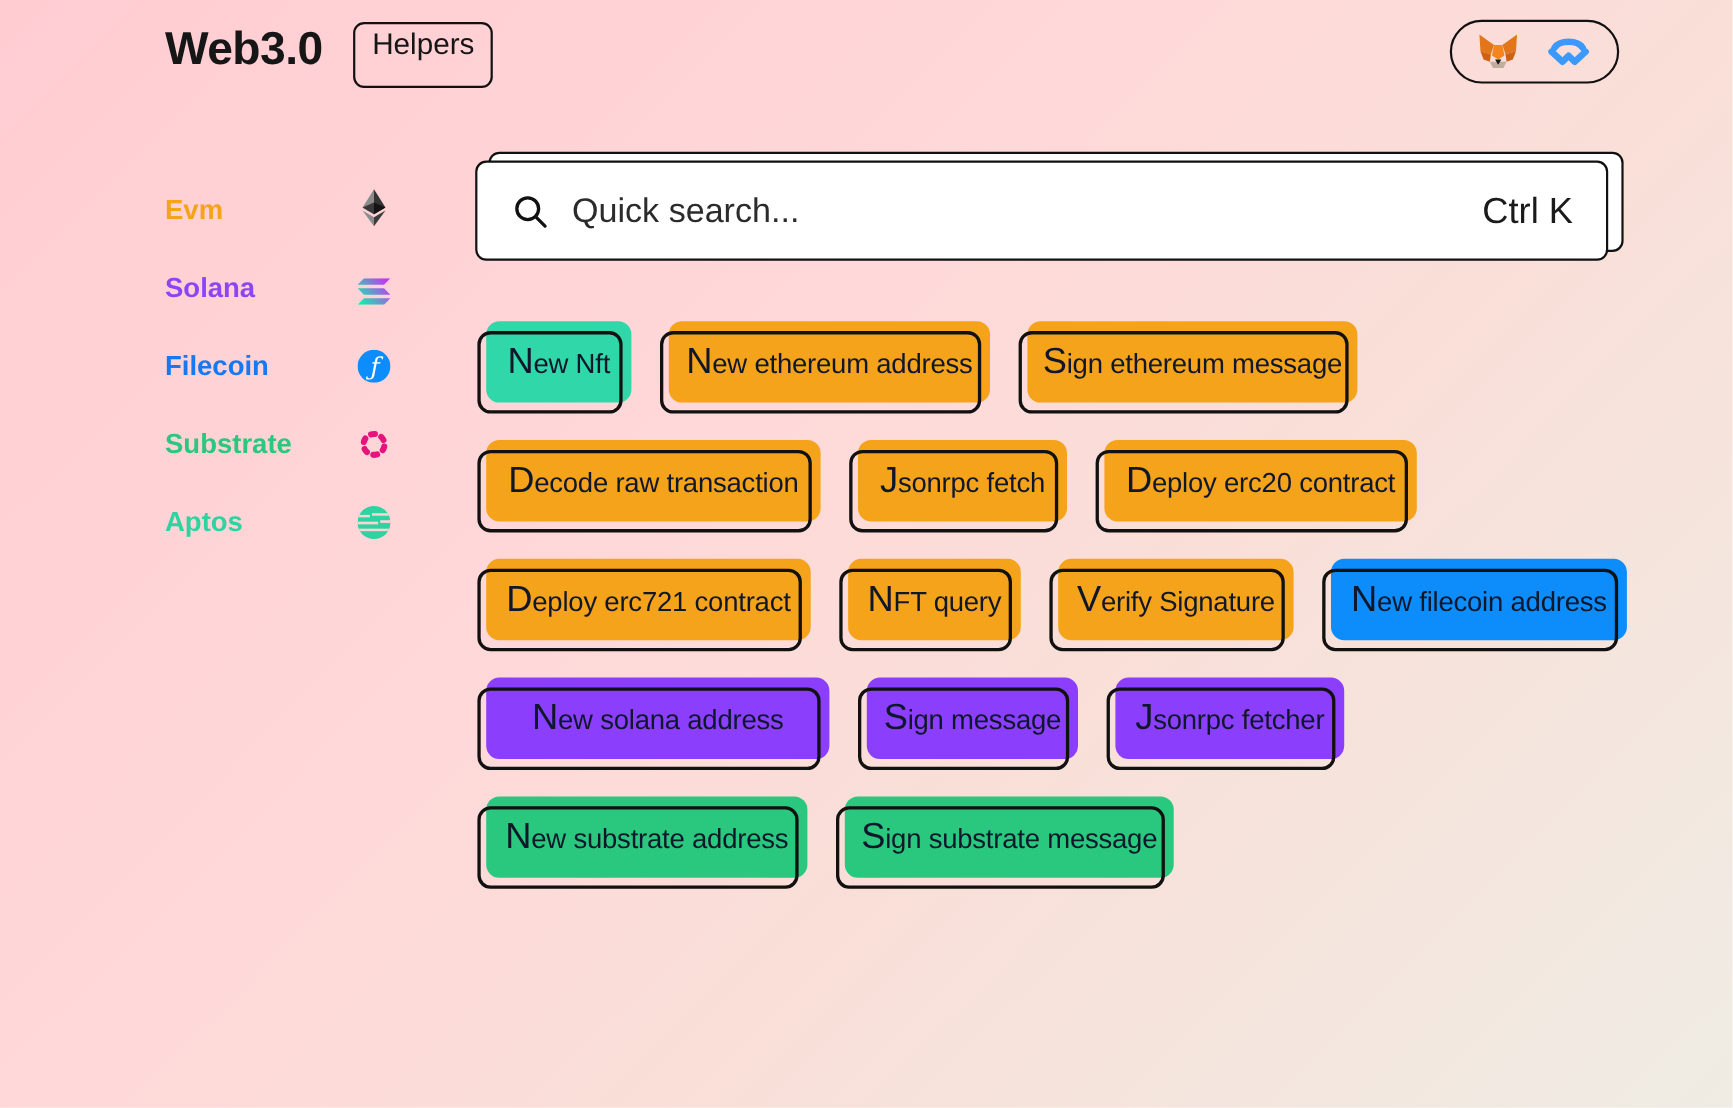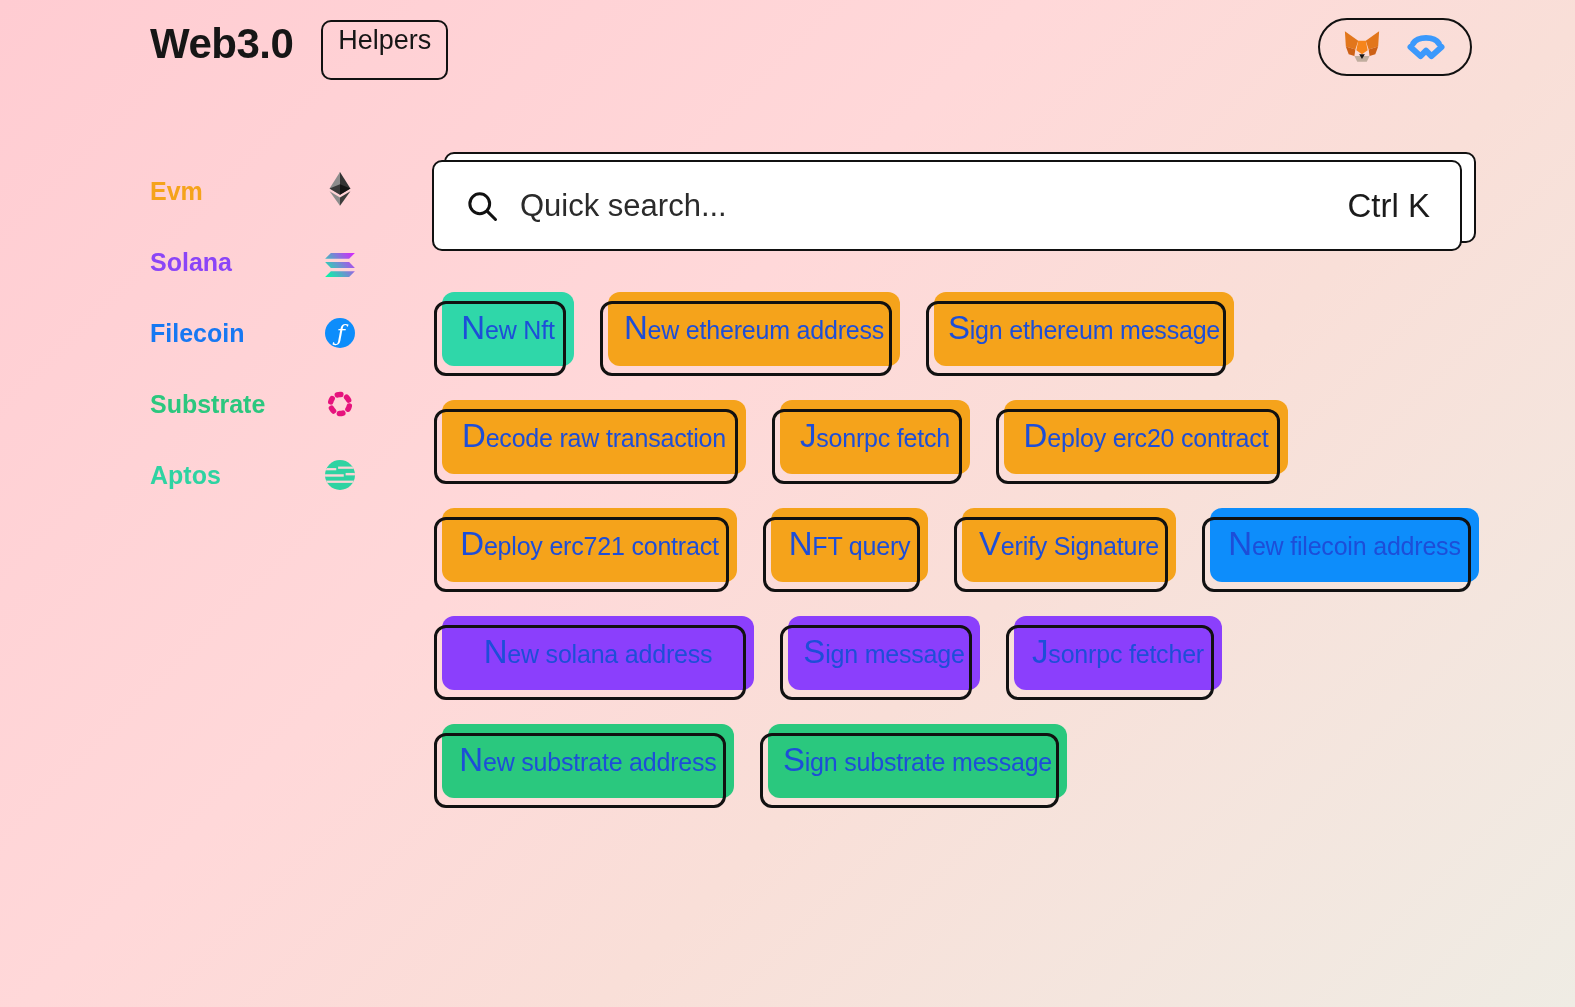--- a/index.html
+++ b/index.html
@@ -27,21 +27,21 @@
 
   
   .sidebar { position:absolute; left:150px; top:135px; width:208px; }
   .side-item { height:71px; display:flex; align-items:flex-end; justify-content:space-between; cursor:pointer; }
   .side-label { font-size:25px; font-weight:700; }
   .c-evm { color:#F5A31B; } .c-sol { color:#8B45F7; } .c-fil { color:#1778F2;margin-top:43px; }
   .c-sub { color:#2BC77E; } .c-apt { color:#2ED3A2; }
   .side-icn { width:36px; display:flex; justify-content:center; align-items:center; }
 
   
-  .search-wrap { position:absolute; left:432px; top:152px; width:1044px; height:99px; }
+  .search-wrap { position:absolute; left:432px; top:138px; width:1044px; height:99px; }
   .search-back {
     position:absolute; left:12px; top:0; right:0; bottom:8px;
     background:#fff; border:2.5px solid #111; border-radius:10px;
   }
   .search-front {
     position:absolute; left:0; top:8px; right:14px; bottom:0;
     background:#fff; border:2.5px solid #111; border-radius:10px;
     display:flex; align-items:center; padding:0 30px; gap:20px;
   }
   .search-input {
@@ -52,21 +52,21 @@
   .search-shortcut { font-size:33px; color:#1b1b1b; white-space:nowrap; }
 
   
   .grid { position:absolute; left:434px; top:292px; }
   .grid-row { display:flex; gap:26px; margin-bottom:24px; }
   .btn { position:relative; height:84px; cursor:pointer; }
   .btn .fill { position:absolute; left:8px; right:0; top:0; bottom:10px; border-radius:12px; }
   .btn .outline { position:absolute; left:0; right:8px; top:9px; bottom:0; border:3px solid #111; border-radius:12px; }
   .btn .btn-label {
     position:absolute; left:8px; right:0; top:0; bottom:10px; display:block;
-    text-align:center; line-height:71px; font-size:25px; color:#1d4ed8; letter-spacing:-0.2px;
+    text-align:center; line-height:71px; font-size:25px; color:#0f172a; letter-spacing:-0.2px;
     white-space:nowrap; overflow:hidden;
   }
   .btn .btn-label::first-letter { font-size:1.32em; }
   .fill-orange { background:#F5A31B; } .fill-teal { background:#2FD7A9; }
   .fill-purple { background:#8B3FFC; } .fill-blue { background:#0D8DFB; }
   .fill-green { background:#2AC87E; }
 </style>
 </head>
 <body>
 

